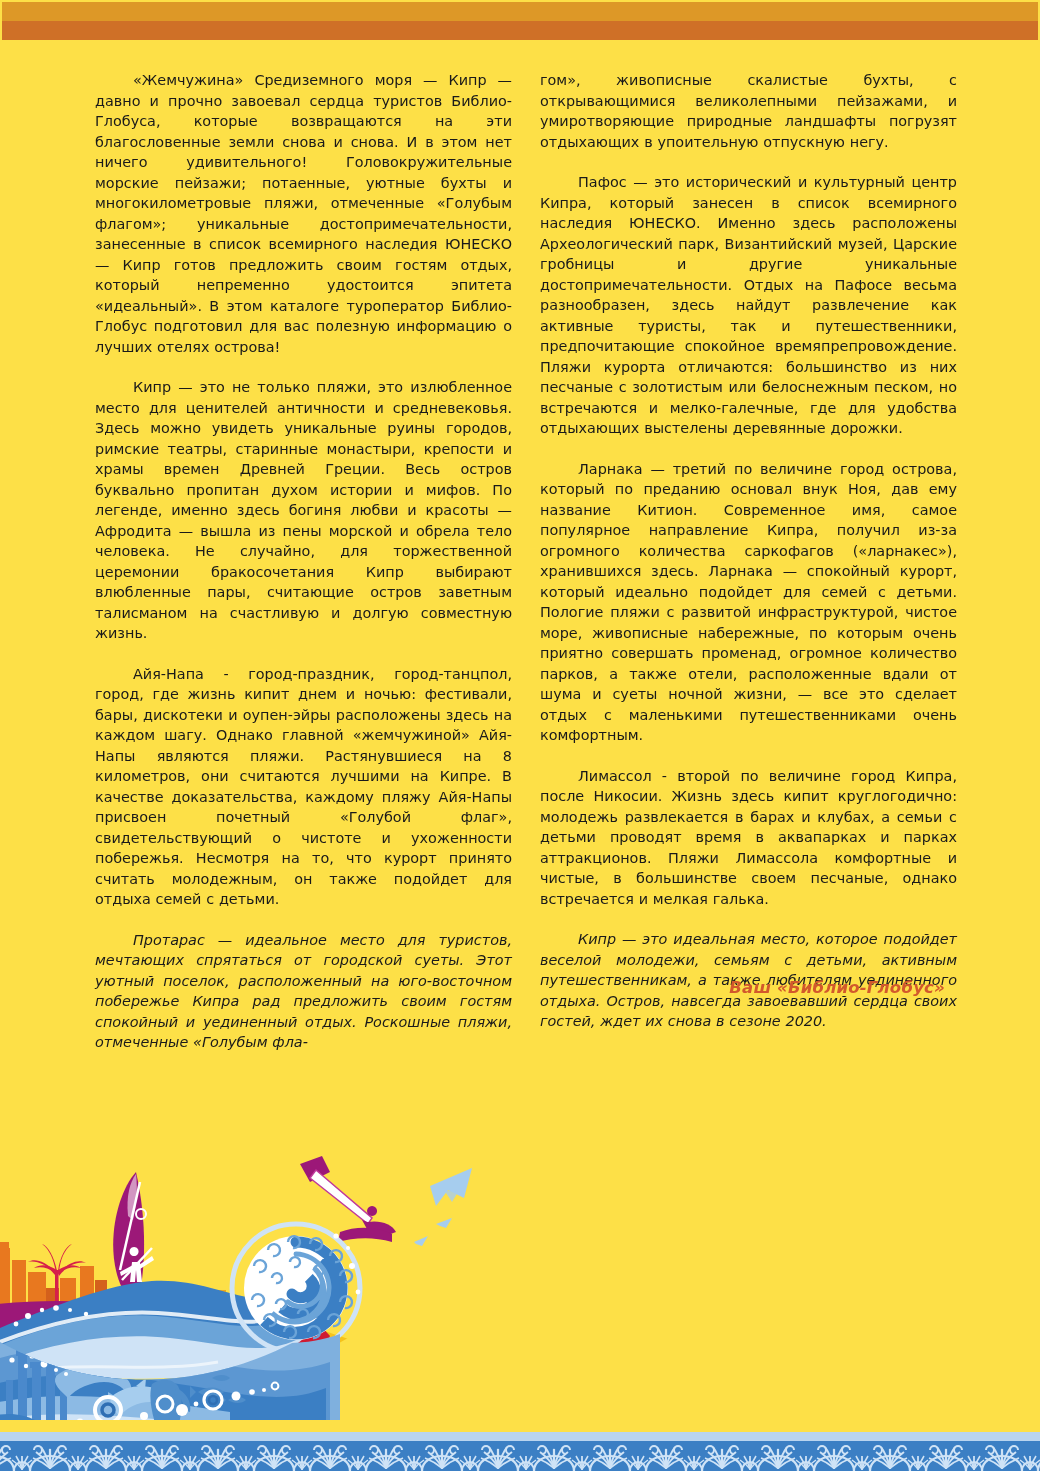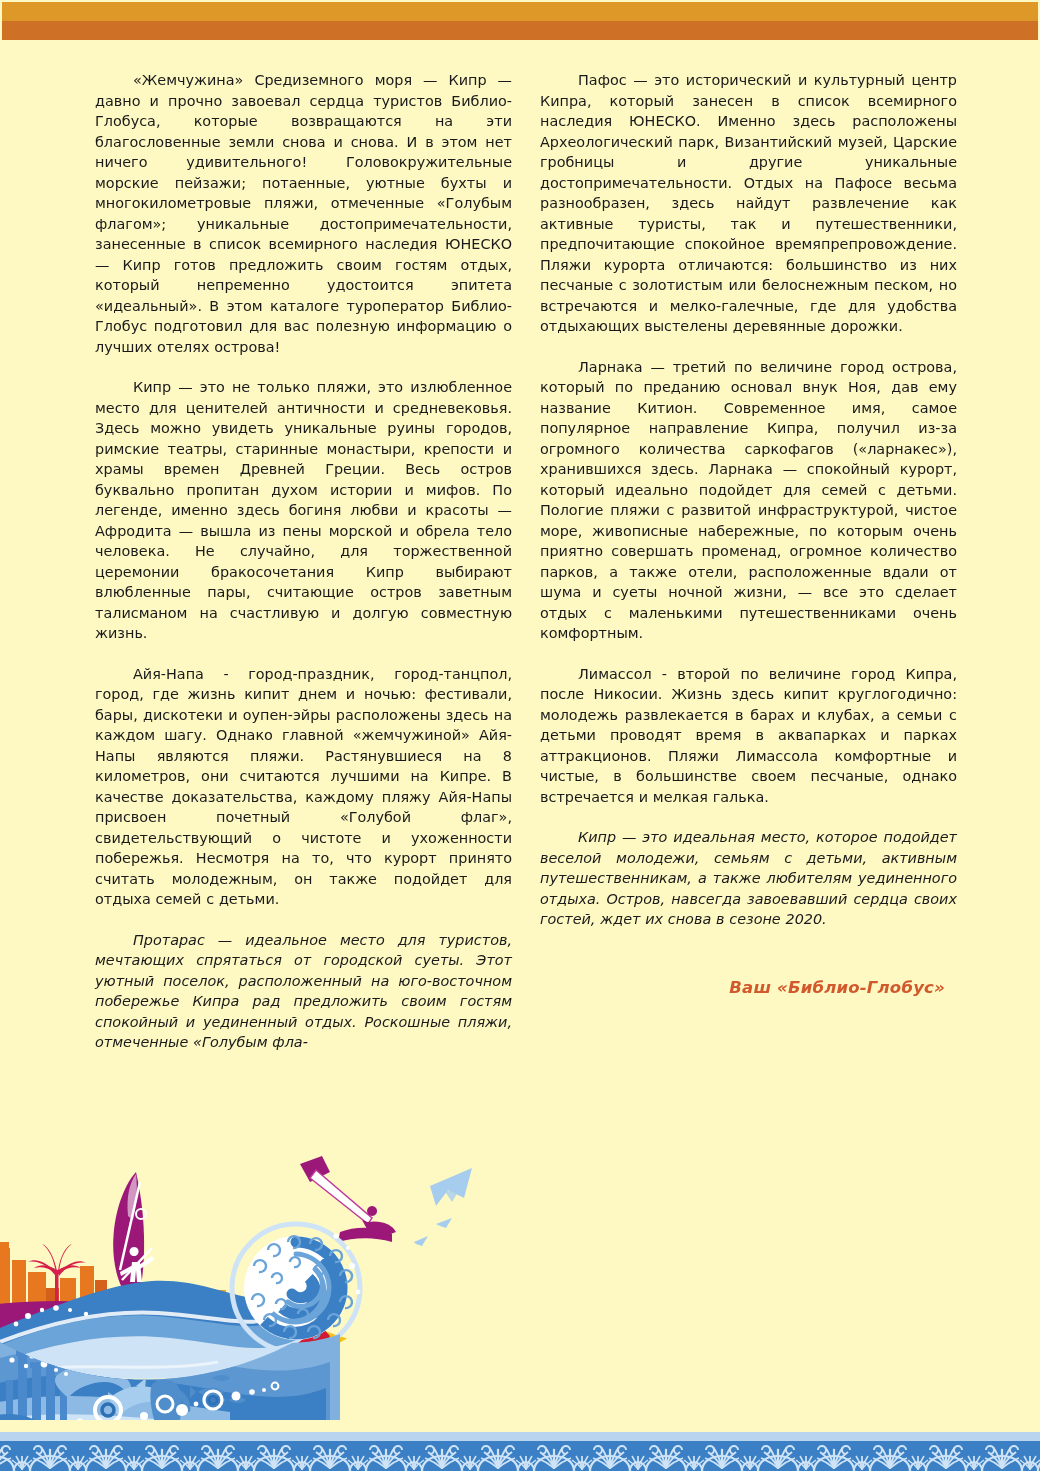--- a/index.html
+++ b/index.html
@@ -8,21 +8,21 @@
     padding: 0;
     background: #ffffff;
   }
   body {
     font-family: "DejaVu Sans", "Liberation Sans", sans-serif;
   }
   #page {
     position: relative;
     width: 1040px;
     height: 1471px;
-    background: #fef9c3;
+    background: #fde047;
     overflow: hidden;
   }
 
   
   #top-bands {
     position: absolute;
     left: 2px;
     top: 2px;
     width: 1036px;
     height: 38px;
@@ -145,20 +145,21 @@
   </div>
 
   <div id="columns">
     <div class="column">
       <p class="para">«Жемчужина» Средиземного моря — Кипр — давно и прочно завоевал сердца туристов Библио-Глобуса, которые возвращаются на эти благословенные земли снова и снова. И в этом нет ничего удивительного! Головокружительные морские пейзажи; потаенные, уютные бухты и многокилометровые пляжи, отмеченные «Голубым флагом»; уникальные достопримечательности, занесенные в список всемирного наследия ЮНЕСКО — Кипр готов предложить своим гостям отдых, который непременно удостоится эпитета «идеальный». В этом каталоге туроператор Библио-Глобус подготовил для вас полезную информацию о лучших отелях острова!</p>
       <p class="para">Кипр — это не только пляжи, это излюбленное место для ценителей античности и средневековья. Здесь можно увидеть уникальные руины городов, римские театры, старинные монастыри, крепости и храмы времен Древней Греции. Весь остров буквально пропитан духом истории и мифов. По легенде, именно здесь богиня любви и красоты — Афродита — вышла из пены морской и обрела тело человека. Не случайно, для торжественной церемонии бракосочетания Кипр выбирают влюбленные пары, считающие остров заветным талисманом на счастливую и долгую совместную жизнь.</p>
       <p class="para">Айя-Напа - город-праздник, город-танцпол, город, где жизнь кипит днем и ночью: фестивали, бары, дискотеки и оупен-эйры расположены здесь на каждом шагу. Однако главной «жемчужиной» Айя-Напы являются пляжи. Растянувшиеся на 8 километров, они считаются лучшими на Кипре.  В качестве доказательства, каждому пляжу Айя-Напы присвоен почетный «Голубой флаг», свидетельствующий о чистоте и ухоженности побережья. Несмотря на то, что курорт принято считать молодежным, он также подойдет для отдыха семей с детьми.</p>
       <p class="para">Протарас — идеальное место для туристов, мечтающих спрятаться от городской суеты. Этот уютный поселок, расположенный на юго-восточном побережье Кипра рад предложить своим гостям спокойный и уединенный отдых. Роскошные пляжи, отмеченные «Голубым фла-</p>
     </div>
     <div class="column">
+      <p class="para cont">гом», живописные скалистые бухты, с открывающимися  великолепными пейзажами, и умиротворяющие природные ландшафты погрузят отдыхающих в упоительную отпускную негу.</p>
       <p class="para">Пафос —  это исторический и культурный центр Кипра, который занесен в список всемирного наследия ЮНЕСКО. Именно здесь расположены Археологический парк, Византийский музей, Царские гробницы и другие уникальные достопримечательности. Отдых на Пафосе весьма разнообразен, здесь найдут развлечение как активные туристы, так и путешественники, предпочитающие спокойное времяпрепровождение. Пляжи курорта отличаются: большинство из них песчаные с золотистым или белоснежным песком, но встречаются и мелко-галечные, где для удобства отдыхающих выстелены деревянные дорожки.</p>
       <p class="para">Ларнака — третий по величине город острова, который по преданию основал внук Ноя, дав ему название Китион. Современное имя, самое популярное направление Кипра, получил из-за огромного количества саркофагов («ларнакес»), хранившихся здесь. Ларнака — спокойный курорт, который идеально подойдет для семей с детьми. Пологие пляжи с развитой инфраструктурой, чистое море, живописные набережные, по которым очень приятно совершать променад, огромное количество парков, а также отели, расположенные вдали от шума и суеты ночной жизни, — все это сделает отдых с маленькими путешественниками очень комфортным.</p>
       <p class="para">Лимассол - второй по величине город Кипра, после Никосии. Жизнь здесь кипит круглогодично: молодежь развлекается в барах и клубах, а семьи с детьми проводят время в аквапарках и парках аттракционов. Пляжи Лимассола комфортные и чистые, в большинстве своем песчаные, однако встречается и мелкая галька.</p>
       <p class="para">Кипр — это идеальная место, которое подойдет веселой молодежи, семьям с детьми,  активным путешественникам, а также любителям уединенного отдыха. Остров, навсегда завоевавший сердца своих гостей, ждет их снова в сезоне 2020.</p>
     </div>
   </div>
 
   <div id="signature">Ваш «Библио-Глобус»</div>
 
   <div id="illustration">

